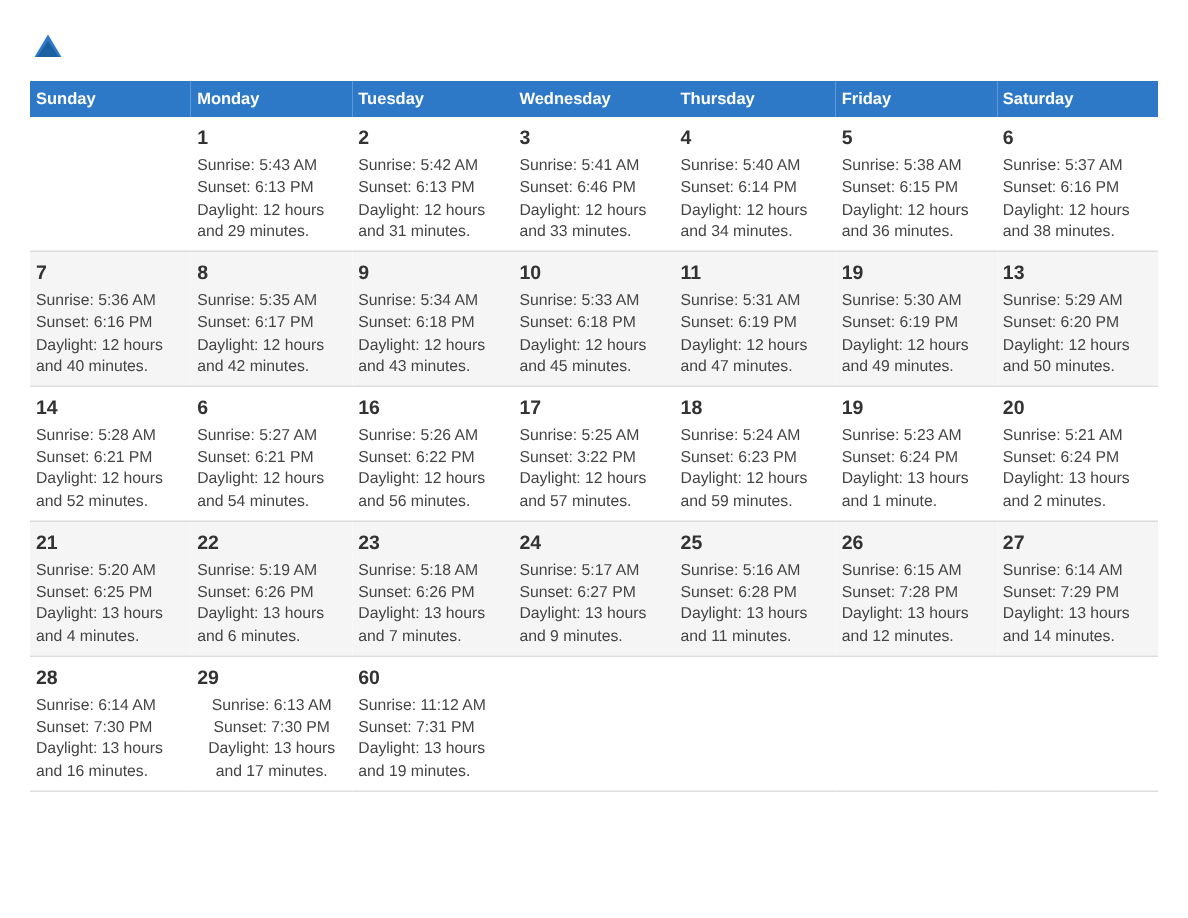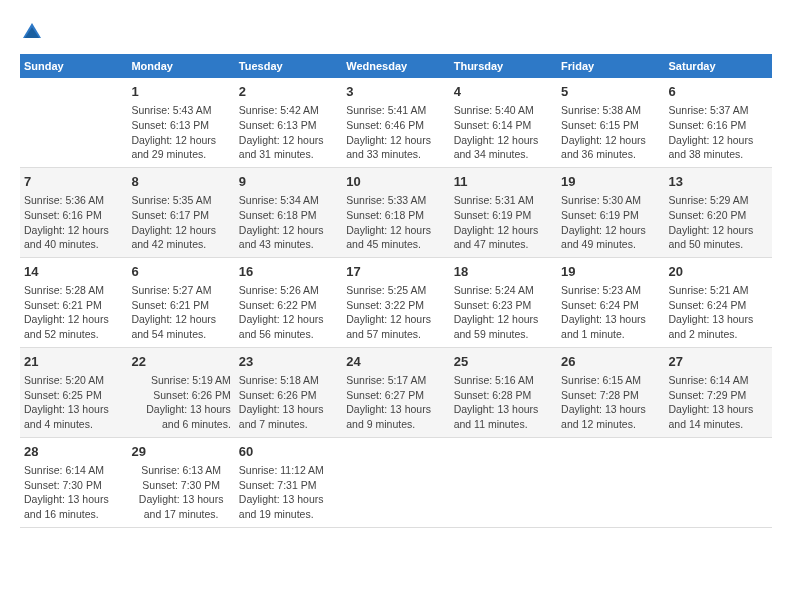--- a/index.html
+++ b/index.html
@@ -266,21 +266,21 @@
       <tr>
         <td>
           <span class="day-num">21</span>
           <div class="day-info" style="white-space: pre-line;">Sunrise: 5:20 AM
 Sunset: 6:25 PM
 Daylight: 13 hours
 and 4 minutes.</div>
         </td>
         <td>
           <span class="day-num">22</span>
-          <div class="day-info" style="white-space: pre-line; text-align: right;">Sunrise: 5:19 AM
+          <div class="day-info" style="white-space: pre-line;">Sunrise: 5:19 AM
 Sunset: 6:26 PM
 Daylight: 13 hours
 and 6 minutes.</div>
         </td>
         <td>
           <span class="day-num">23</span>
           <div class="day-info" style="white-space: pre-line;">Sunrise: 5:18 AM
 Sunset: 6:26 PM
 Daylight: 13 hours
 and 7 minutes.</div>

